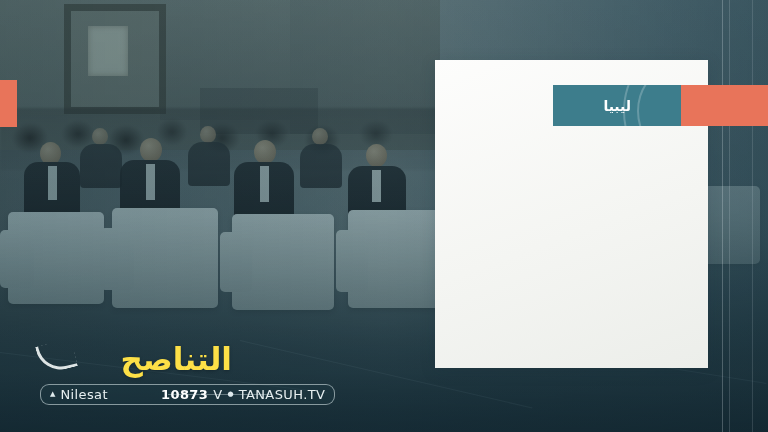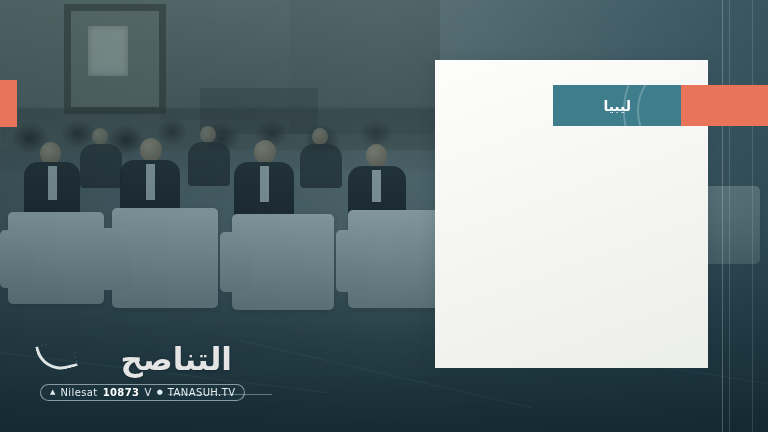--- a/index.html
+++ b/index.html
@@ -209,21 +209,21 @@
     word-spacing: 2px;
   }
 
   
   .logo-wrap {
     position: absolute;
     left: 36px; top: 344px; width: 200px; height: 62px;
   }
   .logo-mark {
     direction: rtl;
-    color: #e5e5e5;
+    color: #fde047;
     font-size: 31px;
     font-weight: bold;
     letter-spacing: -1px;
     text-shadow: 0 1px 3px rgba(16,34,42,.6);
     line-height: 1;
     padding-right: 4px;
   }
   .logo-swoosh {
     position: absolute;
     left: 2px; top: -2px;
@@ -240,26 +240,26 @@
     display: flex;
     align-items: center;
     gap: 5px;
     padding: 2px 9px;
     border: 1px solid rgba(226,238,240,.55);
     border-radius: 9px;
     background: rgba(30,58,68,.30);
   }
   .logo-strip .txt {
     color: #e7eff0;
-    font-size: 10px;
+    font-size: 13px;
     letter-spacing: .4px;
     white-space: nowrap;
     font-family: "DejaVu Sans", "Liberation Sans", sans-serif;
   }
-  .logo-strip .txt b { color: #ffffff; }
+  .logo-strip .txt b { color: #ffffff; margin-left: 48px; }
   .sat-ico, .globe-ico { display: inline-block; line-height: 1; font-size: 7px; color: #dfeaec; }
   .strip-tail {
     position: absolute;
     left: 132px; top: 50px;
     width: 104px; height: 1px;
     background: rgba(220,234,236,.38);
   }
 </style>
 </head>
 <body>

